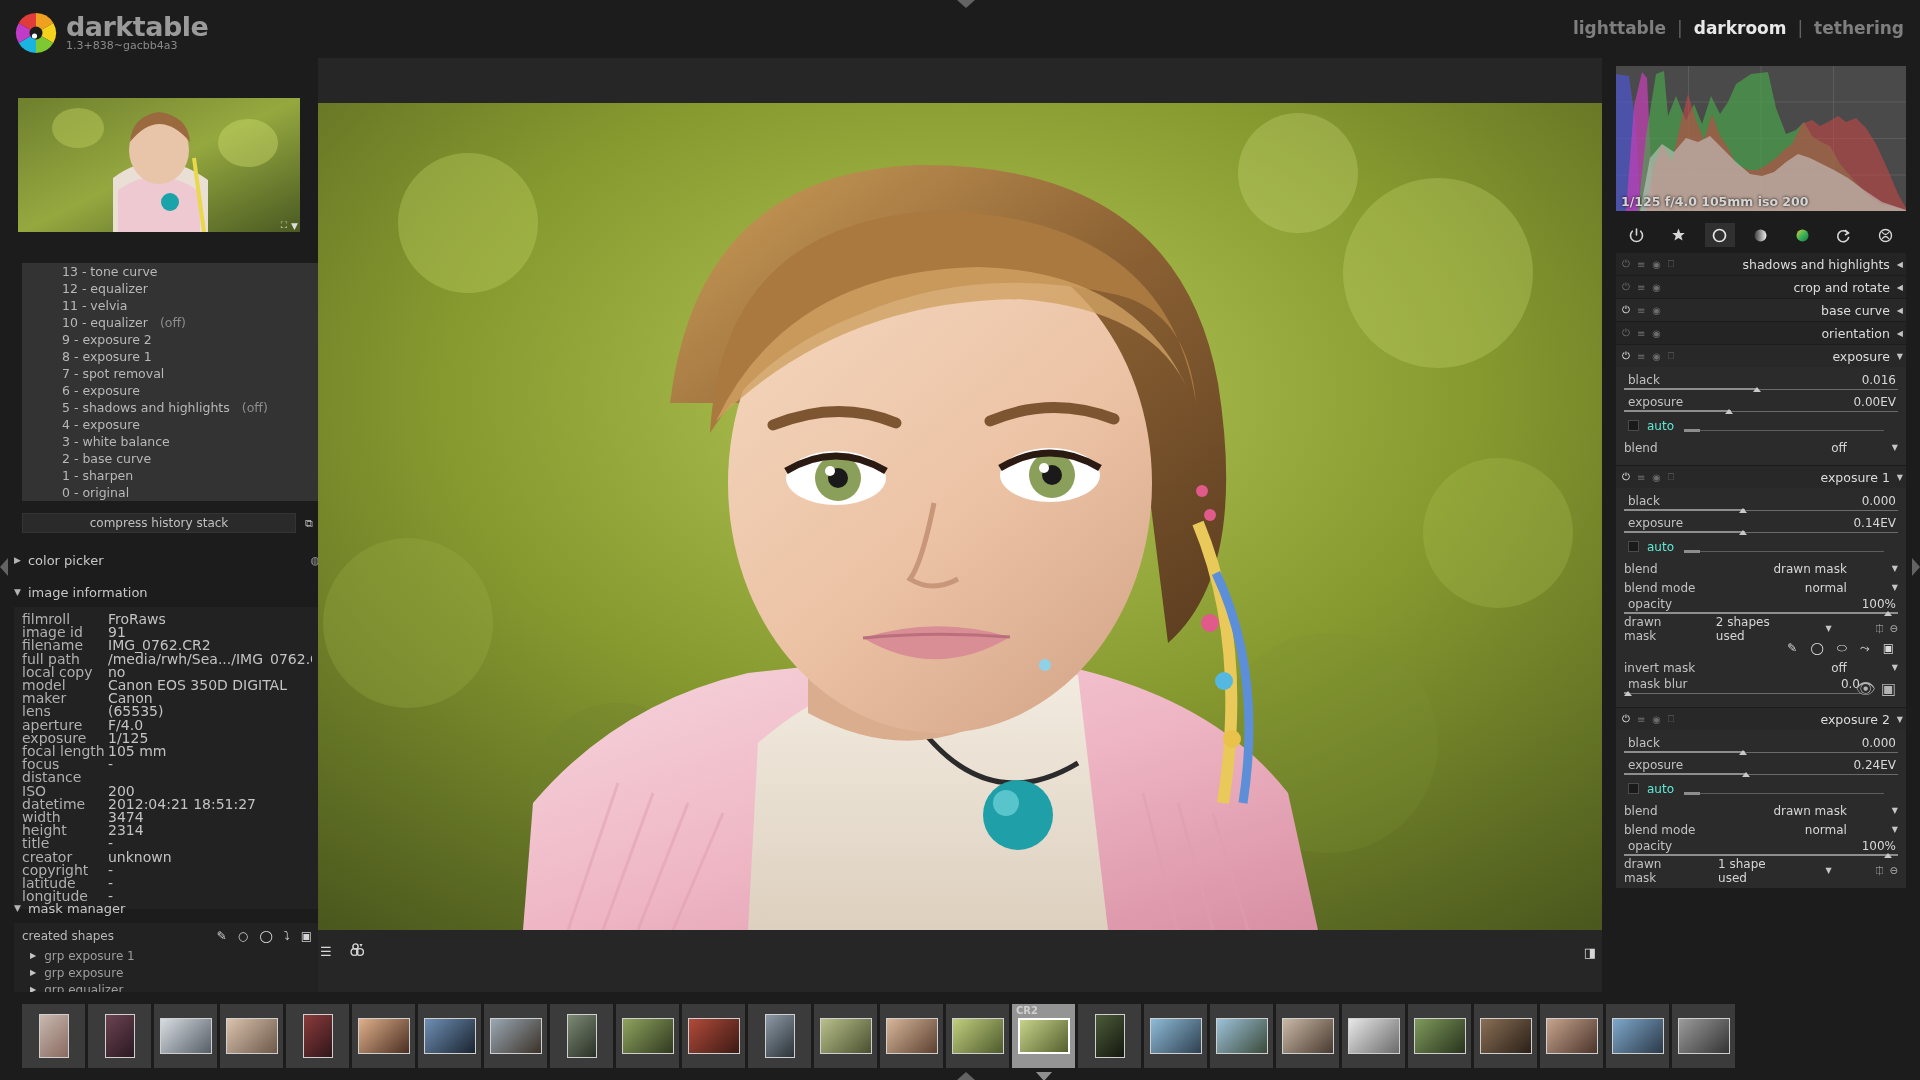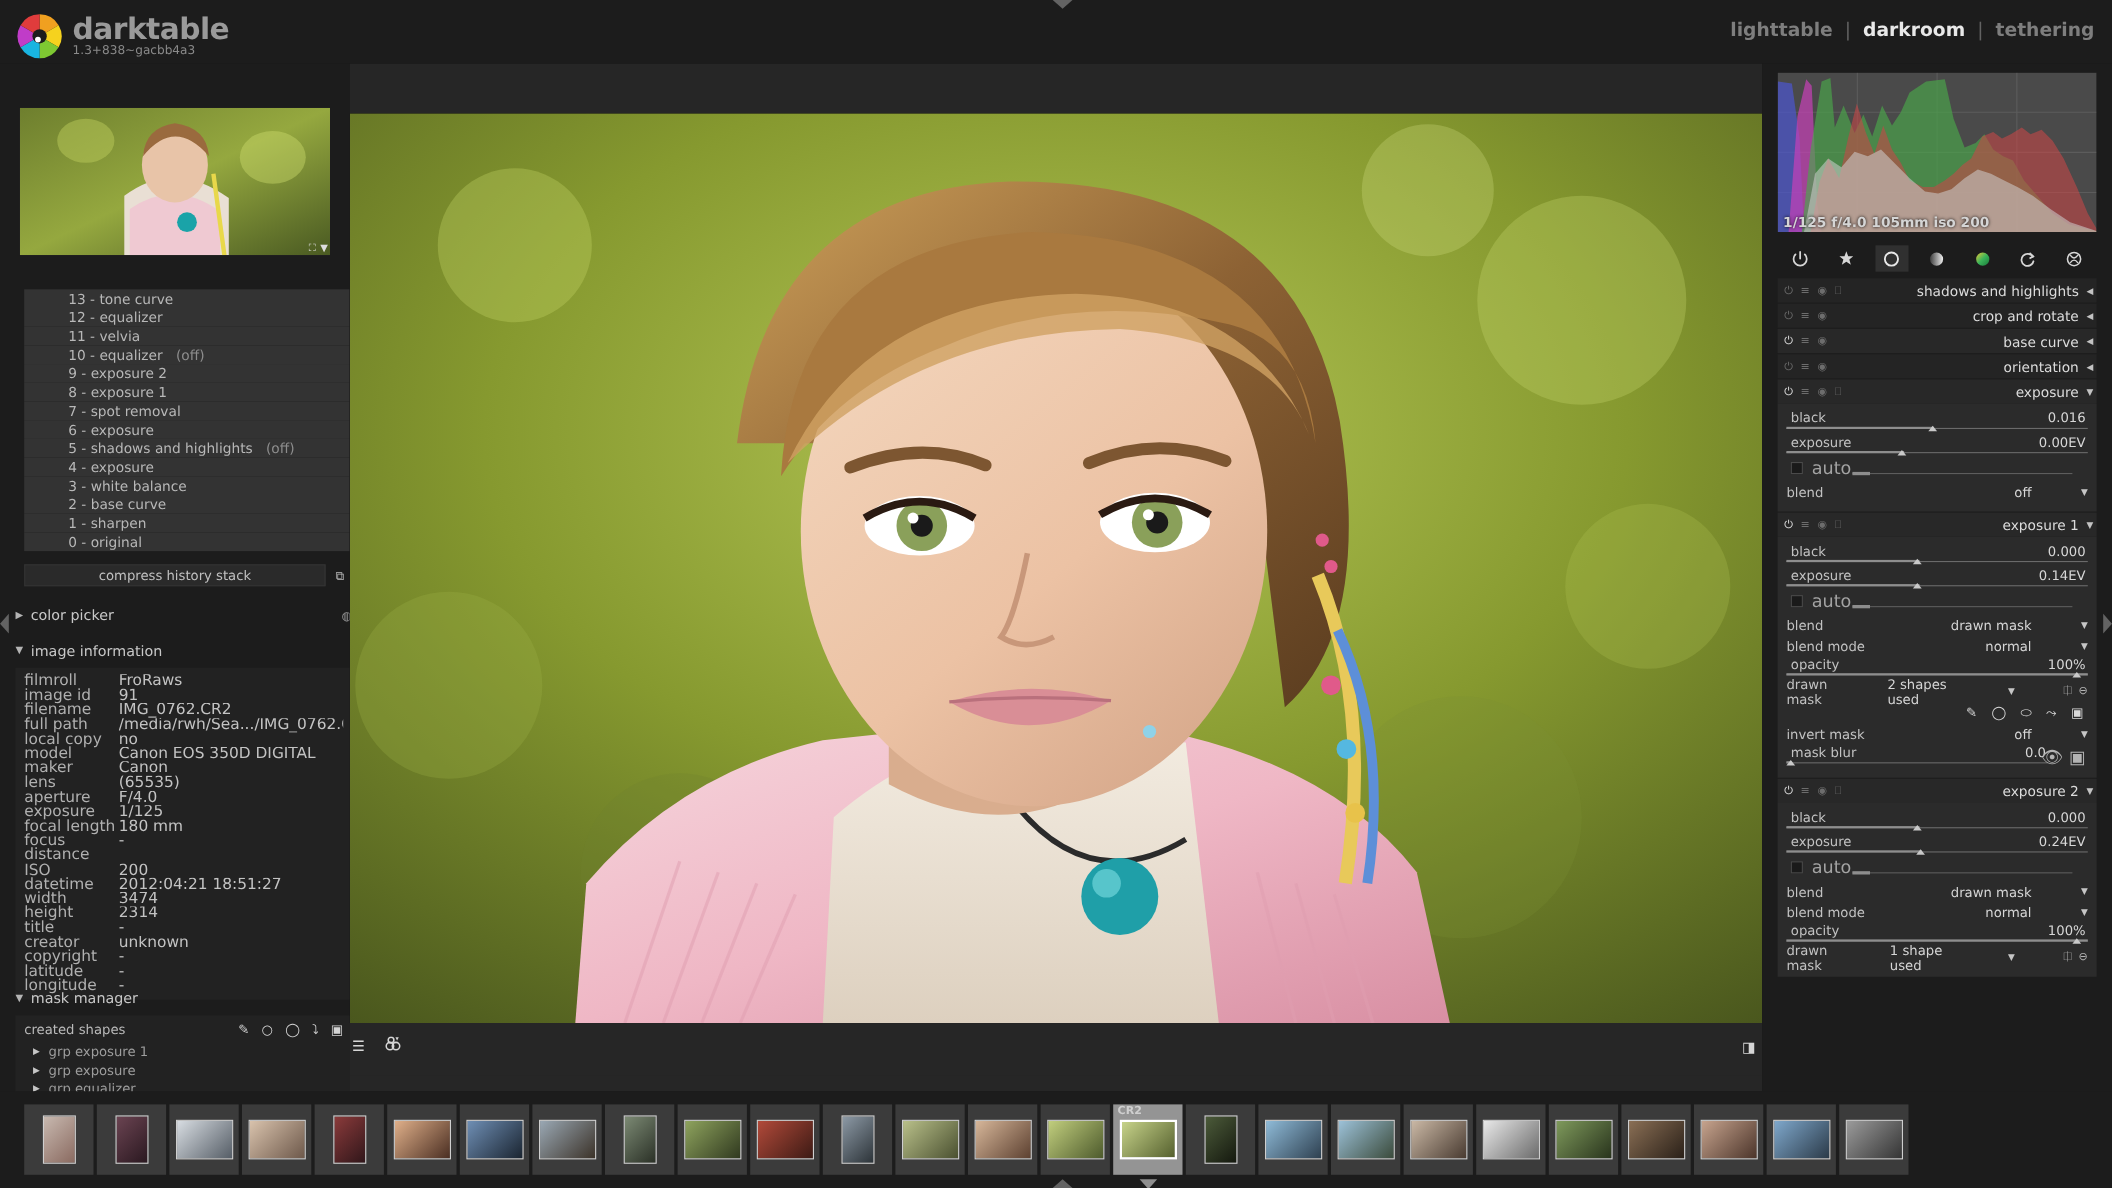--- a/index.html
+++ b/index.html
@@ -192,21 +192,21 @@
   .slider .lbl { position: absolute; left: 4px; top: 0; font-size: 12px; color: #c2c2c2; }
   .slider .val { position: absolute; right: 2px; top: 0; font-size: 12px; color: #d8d8d8; }
   .slider .knob {
     position: absolute; bottom: 0px; width: 0; height: 0;
     border-left: 4px solid transparent; border-right: 4px solid transparent;
     border-bottom: 5px solid #c9c9c9;
   }
 
   .chk-row { display: flex; align-items: center; height: 17px; margin-bottom: 4px; position: relative; }
   .chk { width: 11px; height: 11px; background: #1a1a1a; border: 1px solid #4a4a4a; margin-left: 4px; }
-  .chk-lbl { font-size: 16px; color: #a3a3a3; margin-left: 8px; }
+  .chk-lbl { font-size: 12px; color: #5eead4; margin-left: 8px; }
   .chk-track { position: absolute; left: 60px; right: 14px; bottom: 3px; height: 1px; background: #5d5d5d; }
   .chk-fill { position: absolute; left: 60px; width: 16px; bottom: 2px; height: 3px; background: #8d8d8d; }
 
   .kv-row {
     display: flex; align-items: center; height: 19px; font-size: 12px; position: relative; gap: 37px;
   }
   .kv-row .k { color: #c2c2c2; }
   .kv-row .v { margin-left: auto; color: #d6d6d6; }
   .kv-row .tri { margin-left: 8px; font-size: 8px; color: #c6c6c6; }
   .kv-row .extra { margin-left: 7px; display: flex; gap: 6px; color: #b4b4b4; font-size: 10px; }
@@ -441,21 +441,21 @@
         <div class="ii-row">
             <span class="ii-key">aperture</span>
             <span class="ii-val">F/4.0</span>
           </div>
         <div class="ii-row">
             <span class="ii-key">exposure</span>
             <span class="ii-val">1/125</span>
           </div>
         <div class="ii-row">
             <span class="ii-key">focal length</span>
-            <span class="ii-val">180 mm</span>
+            <span class="ii-val">105 mm</span>
           </div>
         <div class="ii-row">
             <span class="ii-key">focus distance</span>
             <span class="ii-val">-</span>
           </div>
         <div class="ii-row">
             <span class="ii-key">ISO</span>
             <span class="ii-val">200</span>
           </div>
         <div class="ii-row">

